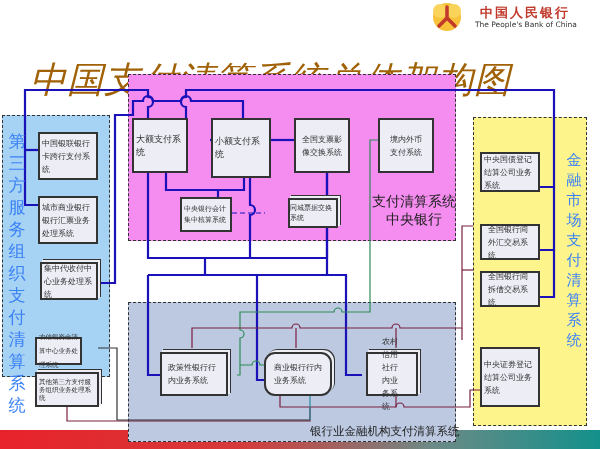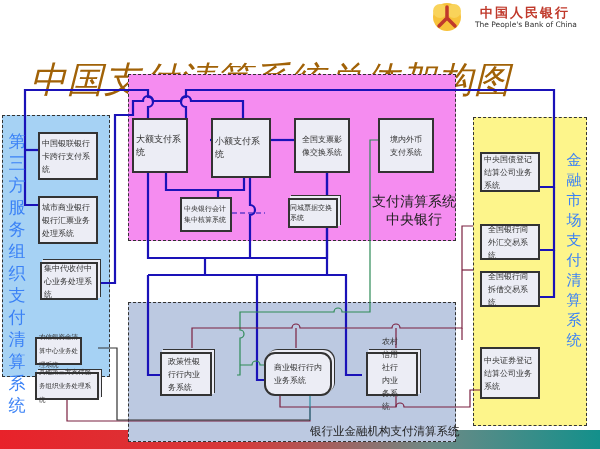--- a/index.html
+++ b/index.html
@@ -103,35 +103,35 @@
     <path d="M310 396 L310 420"></path>
   </g>
 </svg>
 
 <div class="abs vlabel" style="left:6px;top:130px;">第三方服务组织支付清算系统</div>
 
 <div class="abs box single" style="left:38px;top:132px;width:60px;height:48px;">中国银联银行卡跨行支付系统</div>
 <div class="abs box single" style="left:38px;top:196px;width:60px;height:48px;">城市商业银行银行汇票业务处理系统</div>
 <div class="abs box" style="left:40px;top:262px;width:58px;height:38px;">集中代收付中心业务处理系统</div>
 <div class="abs box single" style="left:35px;top:337px;width:47px;height:28px;font-size:6.5px;line-height:14px;">农信银资金清算中心业务处理系统</div>
-<div class="abs box" style="left:35px;top:372px;width:64px;height:28px;font-size:6.5px;line-height:14px;">其他第三方支付服务组织业务处理系统</div>
+<div class="abs box" style="left:35px;top:372px;width:64px;height:35px;font-size:6.5px;line-height:8px;">其他第三方支付服务组织业务处理系统</div>
 
 <div class="abs box single big" style="left:132px;top:118px;width:56px;height:55px;">大额支付系统</div>
 <div class="abs box single big" style="left:211px;top:118px;width:60px;height:60px;">小额支付系统</div>
 <div class="abs box single" style="left:294px;top:118px;width:56px;height:55px;padding:6px;">全国支票影像交换系统</div>
 <div class="abs box single" style="left:378px;top:118px;width:56px;height:55px;padding:10px;">境内外币支付系统</div>
 <div class="abs box single" style="left:180px;top:197px;width:52px;height:35px;font-size:7px;line-height:11px;">中央银行会计集中核算系统</div>
 <div class="abs box" style="left:268px;top:198px;width:50px;height:30px;font-size:7px;line-height:10px;padding:0;margin-left:20px;">同城票据交换系统</div>
 <div class="abs region-name" style="left:372px;top:192px;width:84px;">
   <div>支付清算系统</div>
   <div>中央银行</div>
 </div>
 
 <div class="abs vlabel" style="left:565px;top:150px;width:18px;font-size:15px;line-height:20px;">金融市场支付清算系统</div>
 <div class="abs box single" style="left:480px;top:152px;width:60px;height:40px;">中央国债登记结算公司业务系统</div>
 <div class="abs box single" style="left:480px;top:224px;width:60px;height:36px;padding:6px;">全国银行间外汇交易系统</div>
 <div class="abs box single" style="left:480px;top:271px;width:60px;height:36px;padding:6px;">全国银行间拆借交易系统</div>
-<div class="abs box single" style="left:480px;top:347px;width:60px;height:52px;">中央证券登记结算公司业务系统</div>
+<div class="abs box single" style="left:480px;top:347px;width:60px;height:60px;">中央证券登记结算公司业务系统</div>
 
-<div class="abs box" style="left:160px;top:352px;width:52px;height:44px;padding:6px;">政策性银行行内业务系统</div>
+<div class="abs box" style="left:160px;top:352px;width:68px;height:44px;padding:6px;">政策性银行行内业务系统</div>
 <div class="abs box" style="left:264px;top:352px;width:68px;height:44px;padding:8px;border-radius:11px;">商业银行行内业务系统</div>
 <div class="abs box" style="left:366px;top:352px;width:52px;height:44px;padding:14px;">农村信用社行内业务系统</div>
 <div class="abs region-name" style="left:310px;top:423px;width:145px;font-size:11.5px;line-height:16px;text-align:right;white-space:nowrap;">银行业金融机构支付清算系统</div>
 
 </body></html>

